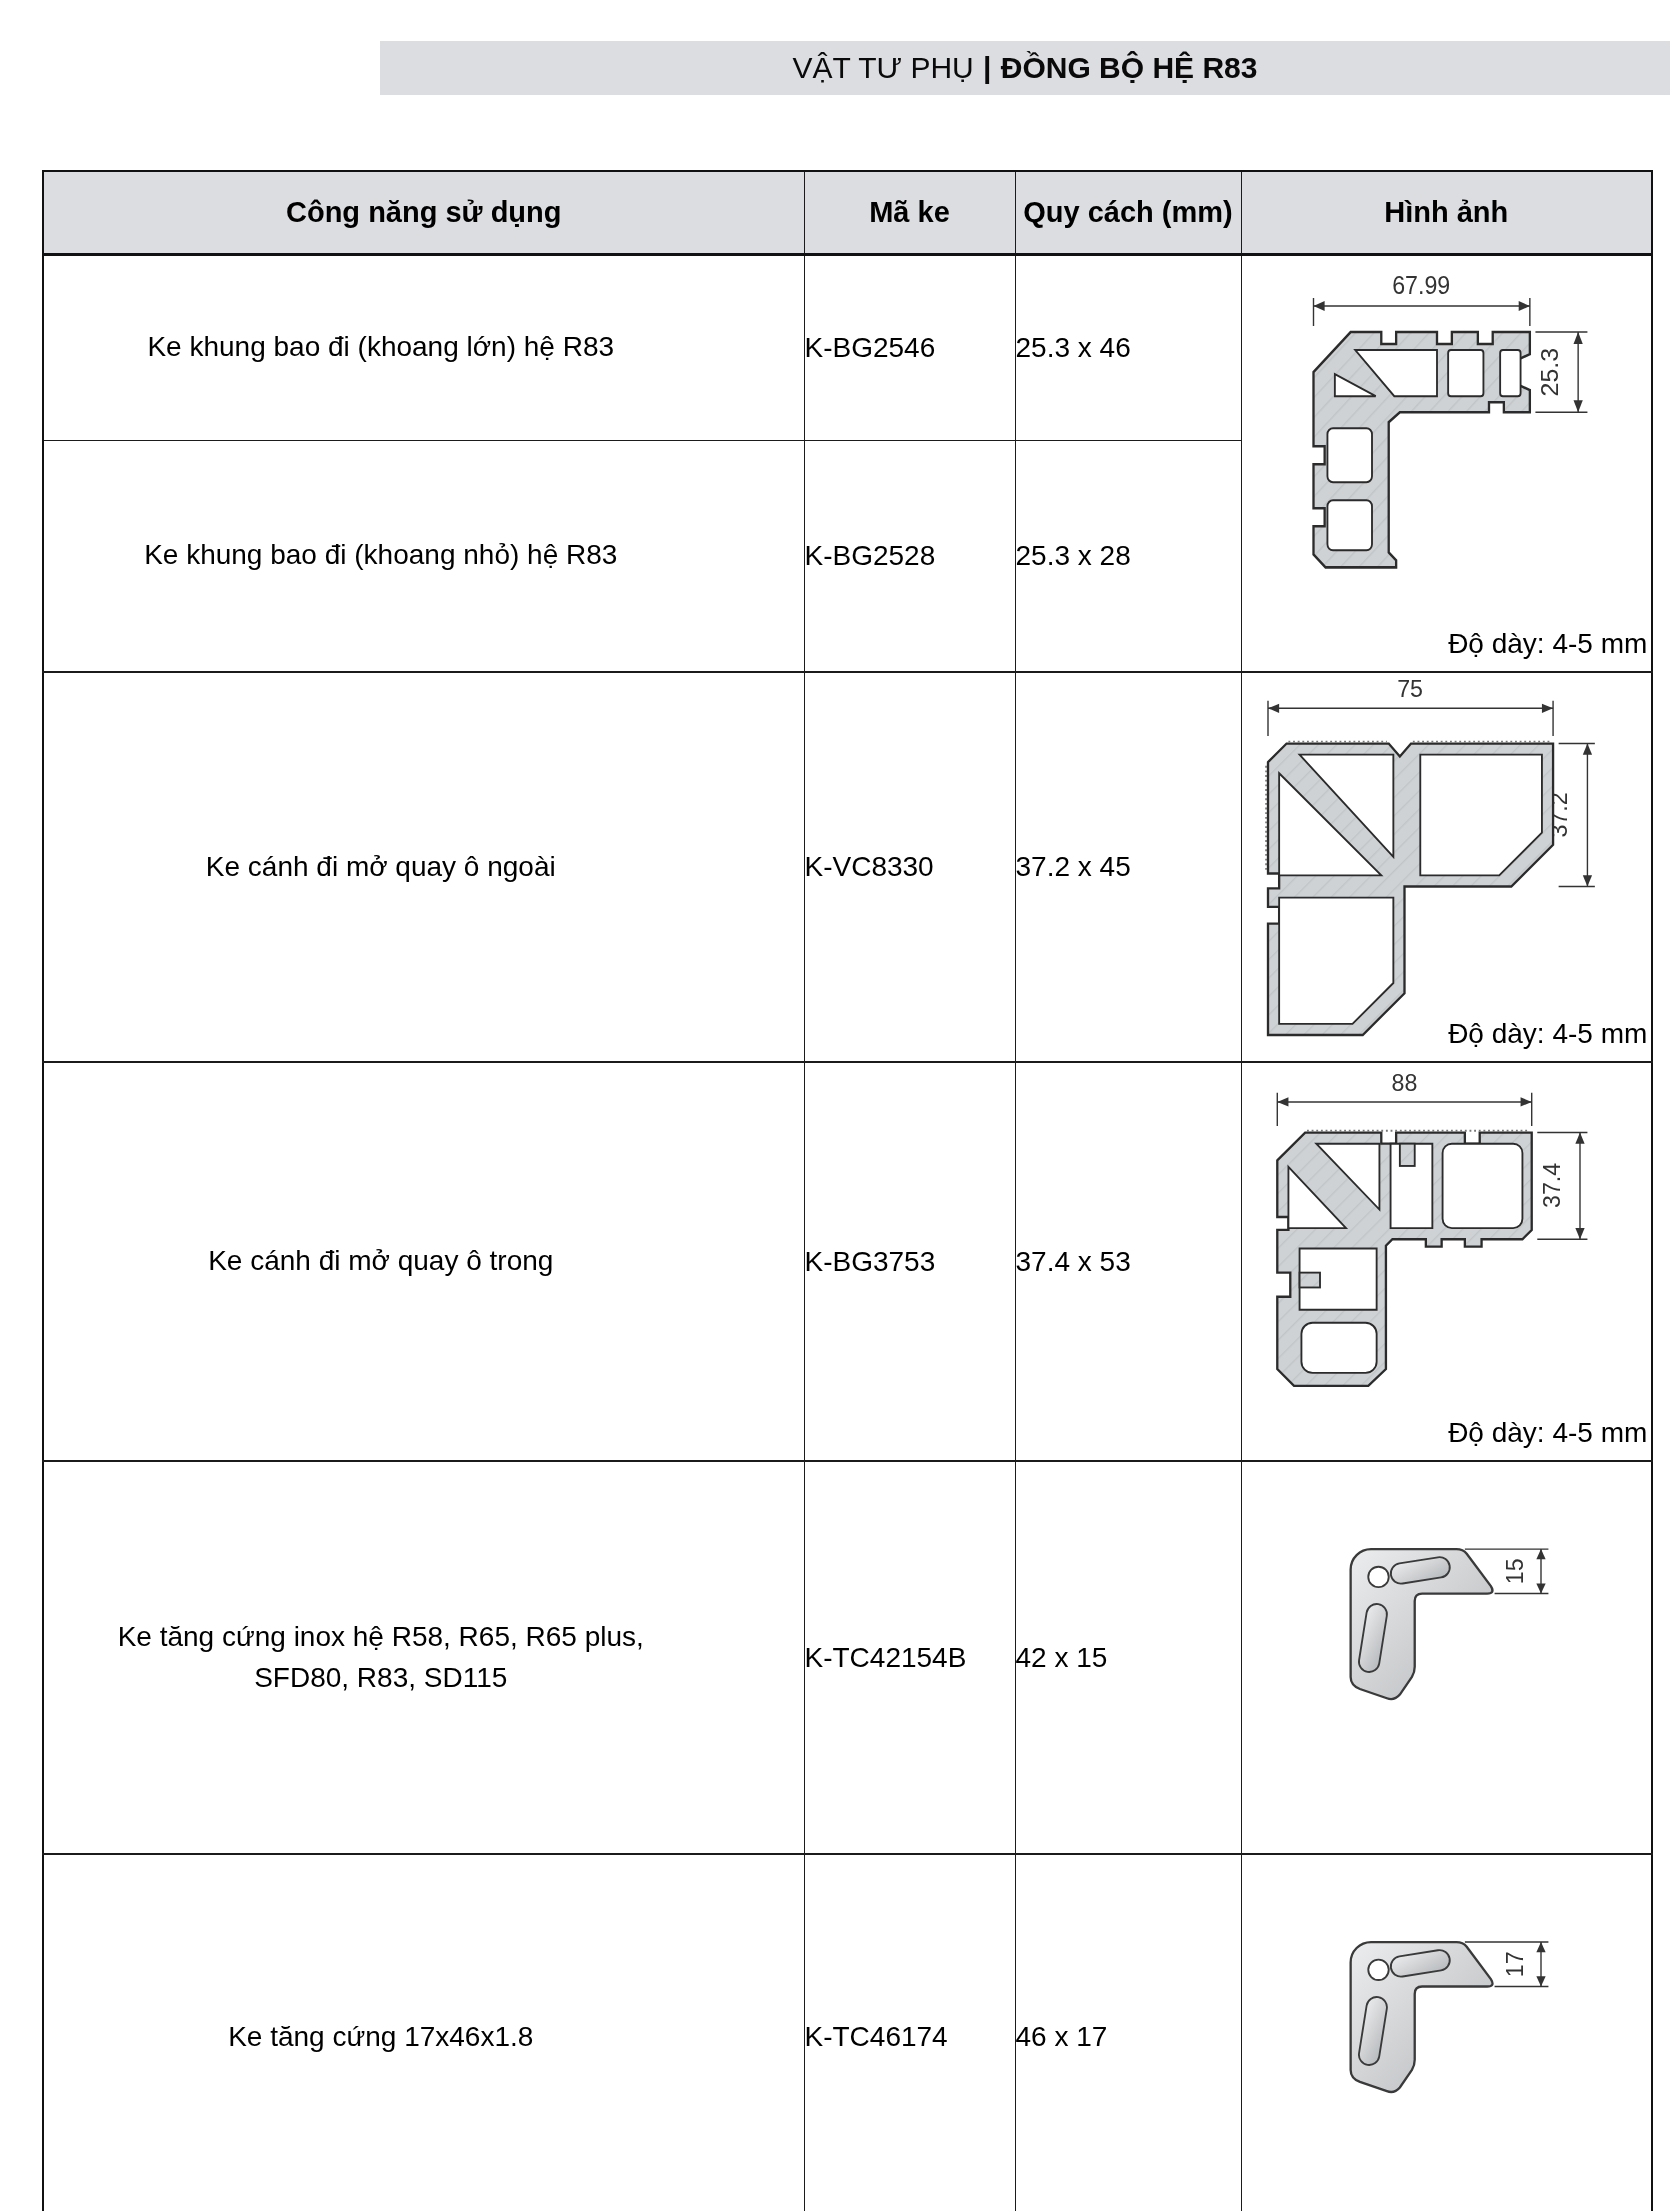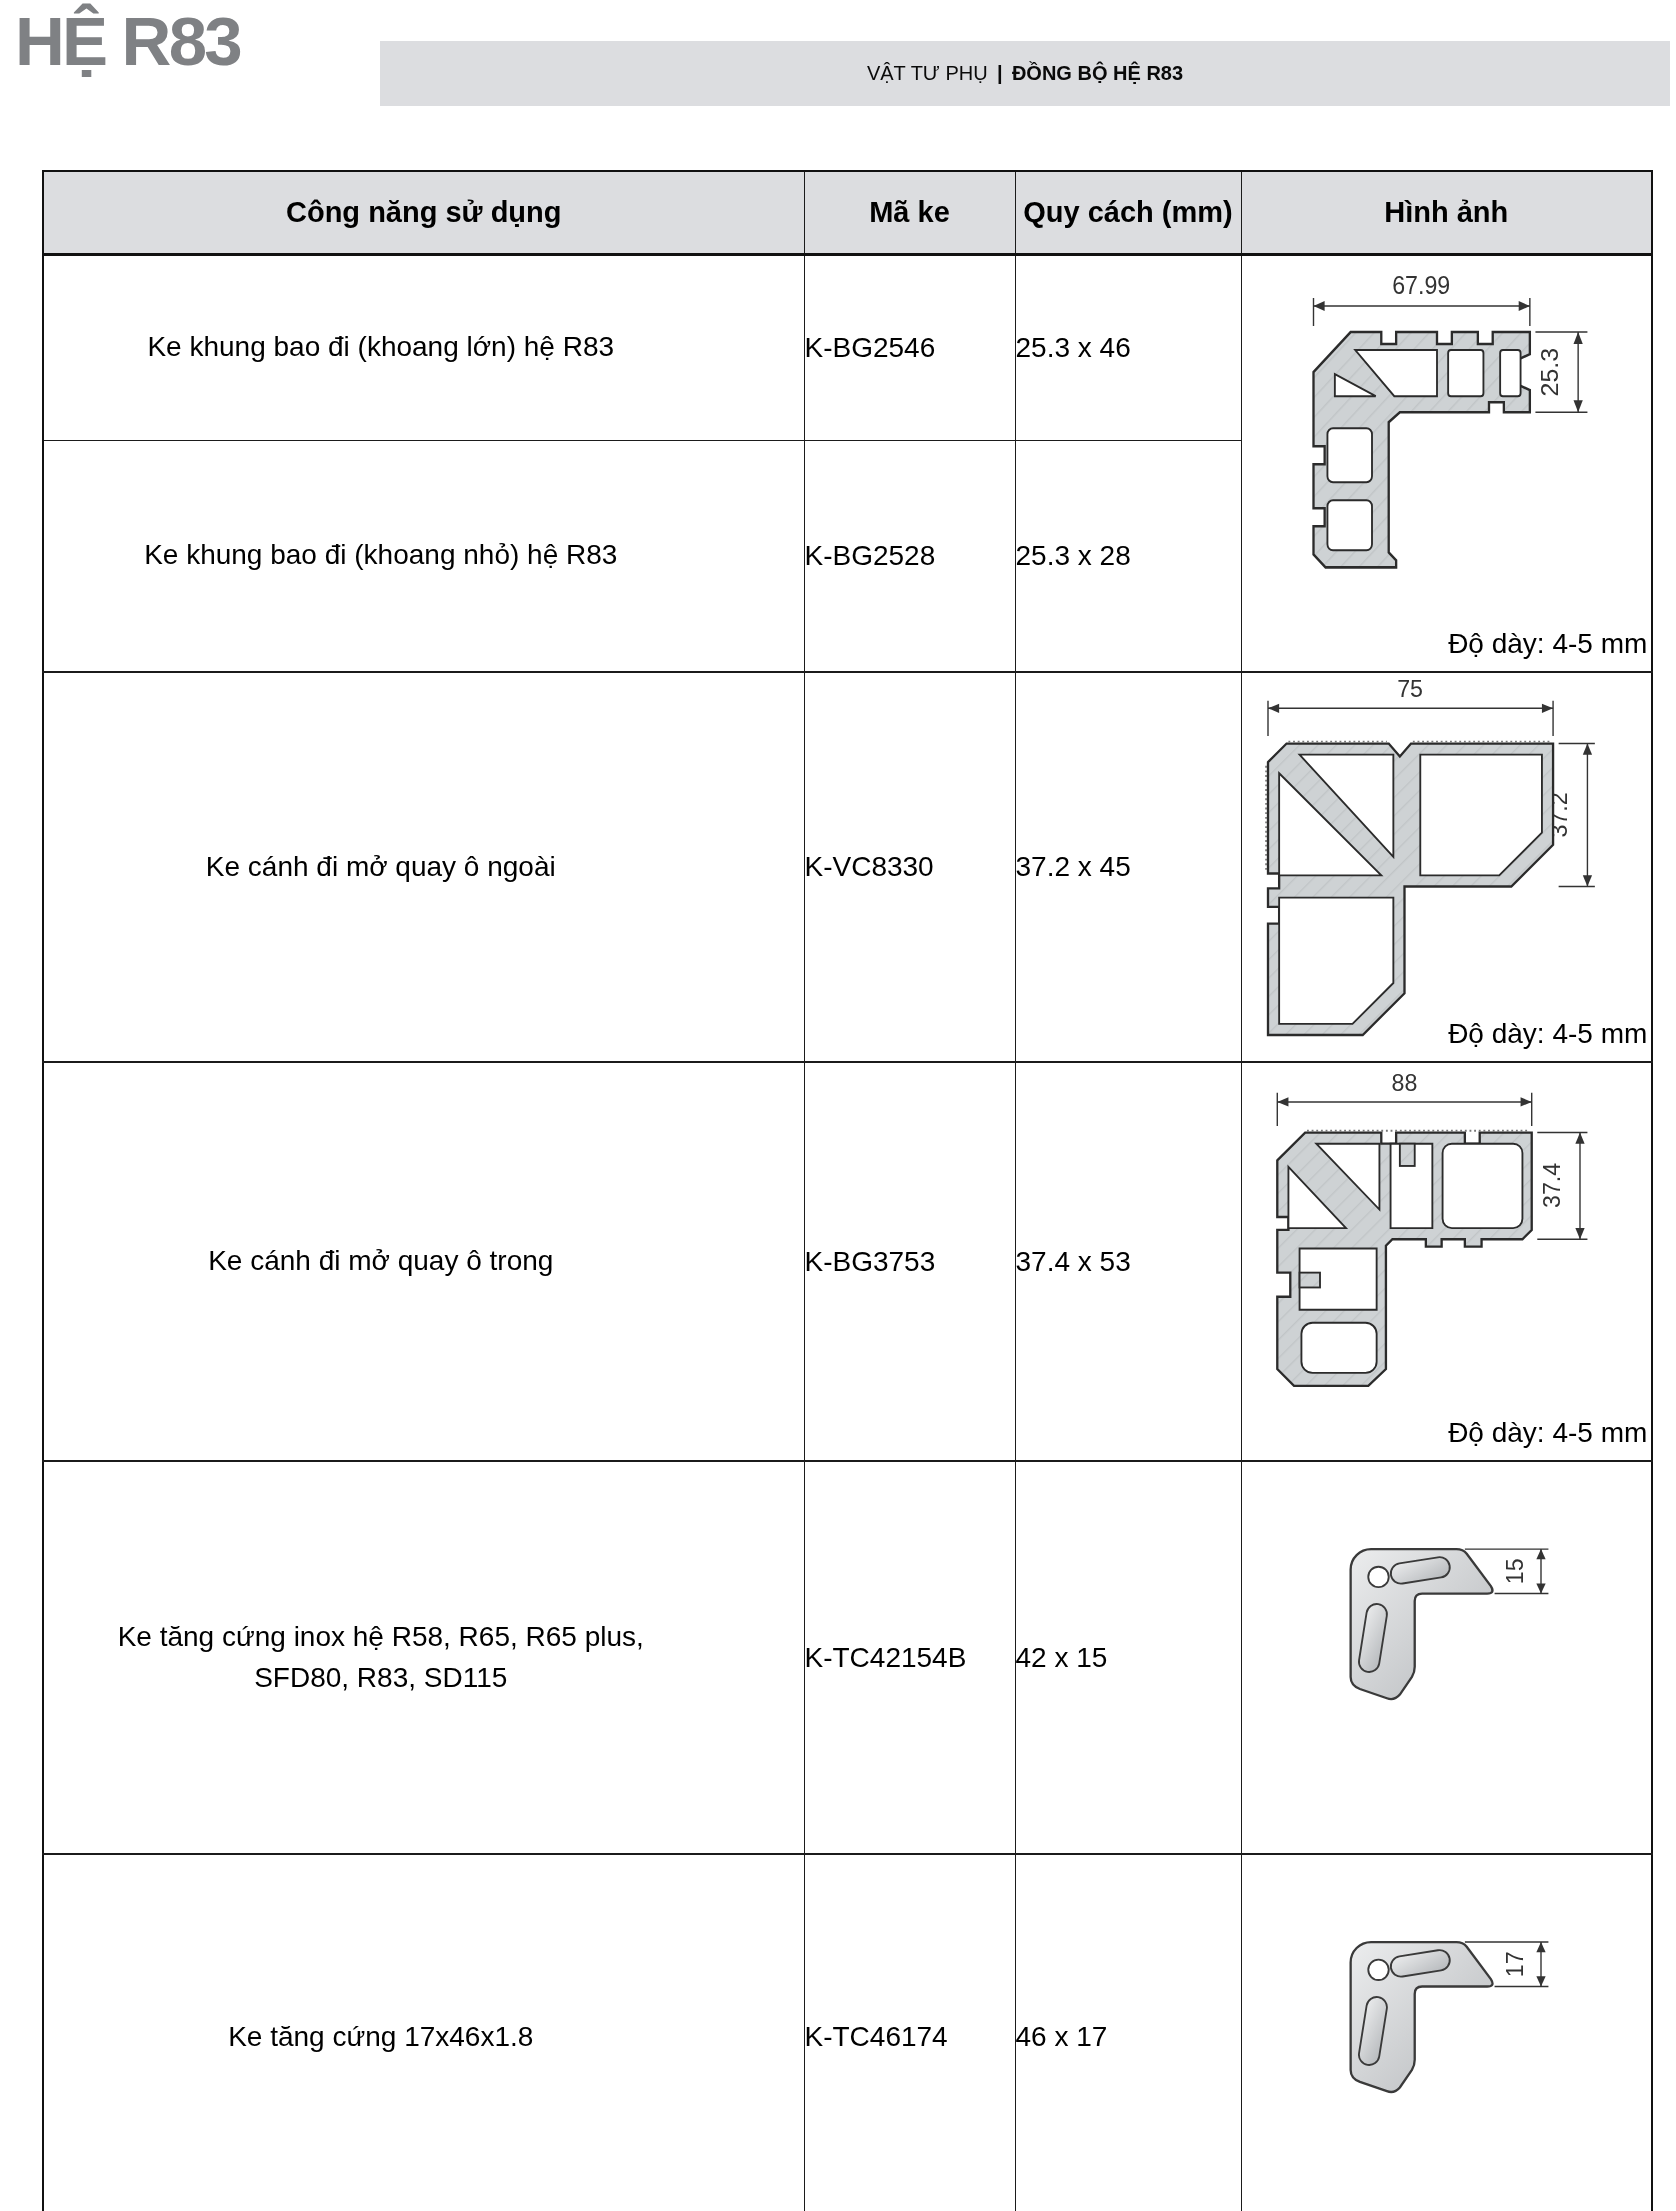--- a/index.html
+++ b/index.html
@@ -4,23 +4,23 @@
 <style>
   html,body { margin:0; padding:0; background:#ffffff; }
   body { font-family:"Liberation Sans","DejaVu Sans",sans-serif; color:#000; }
   .page { position:relative; width:1676px; height:2211px; background:#fff; overflow:hidden; }
 
   .page-title {
     position:absolute; left:15px; top:1.9px; margin:0;
     font-size:69px; font-weight:bold; letter-spacing:-2.8px; color:#7f8184;
   }
   .header-bar {
-    position:absolute; left:380px; top:41px; width:1290px; height:65px;
+    position:absolute; left:380px; top:41px; width:1290px; height:54px;
     background:#dcdde0; display:flex; align-items:center; justify-content:center;
-    font-size:20px; color:#0a0a0a; white-space:nowrap;
+    font-size:30px; color:#0a0a0a; white-space:nowrap;
   }
   .header-bar .sep { margin:0 9.3px; font-weight:bold; }
   .header-bar b { font-weight:bold; }
 
   table.ptable {
     position:absolute; left:42px; top:170px; width:1608px;
     border-collapse:collapse; table-layout:fixed;
     border:2.8px solid #111;
   }
   .ptable th {
@@ -51,21 +51,20 @@
         <rect width="14" height="14" fill="#ced2d4"></rect>
         <line x1="0" y1="0" x2="0" y2="14" stroke="#c1c5c7" stroke-width="3"></line>
       </pattern>
       <linearGradient id="metal" x1="0" y1="0" x2="1" y2="1">
         <stop offset="0" stop-color="#ecedee"></stop>
         <stop offset="1" stop-color="#b5b8bb"></stop>
       </linearGradient>
     </defs>
   </svg>
 
-  <h1 class="page-title">HỆ R83</h1>
 
   <div class="header-bar">
     <span>VẬT TƯ PHỤ</span>
     <span class="sep">|</span>
     <b>ĐỒNG BỘ HỆ R83</b>
   </div>
 
   <table class="ptable">
     <colgroup>
       <col style="width:761px">

